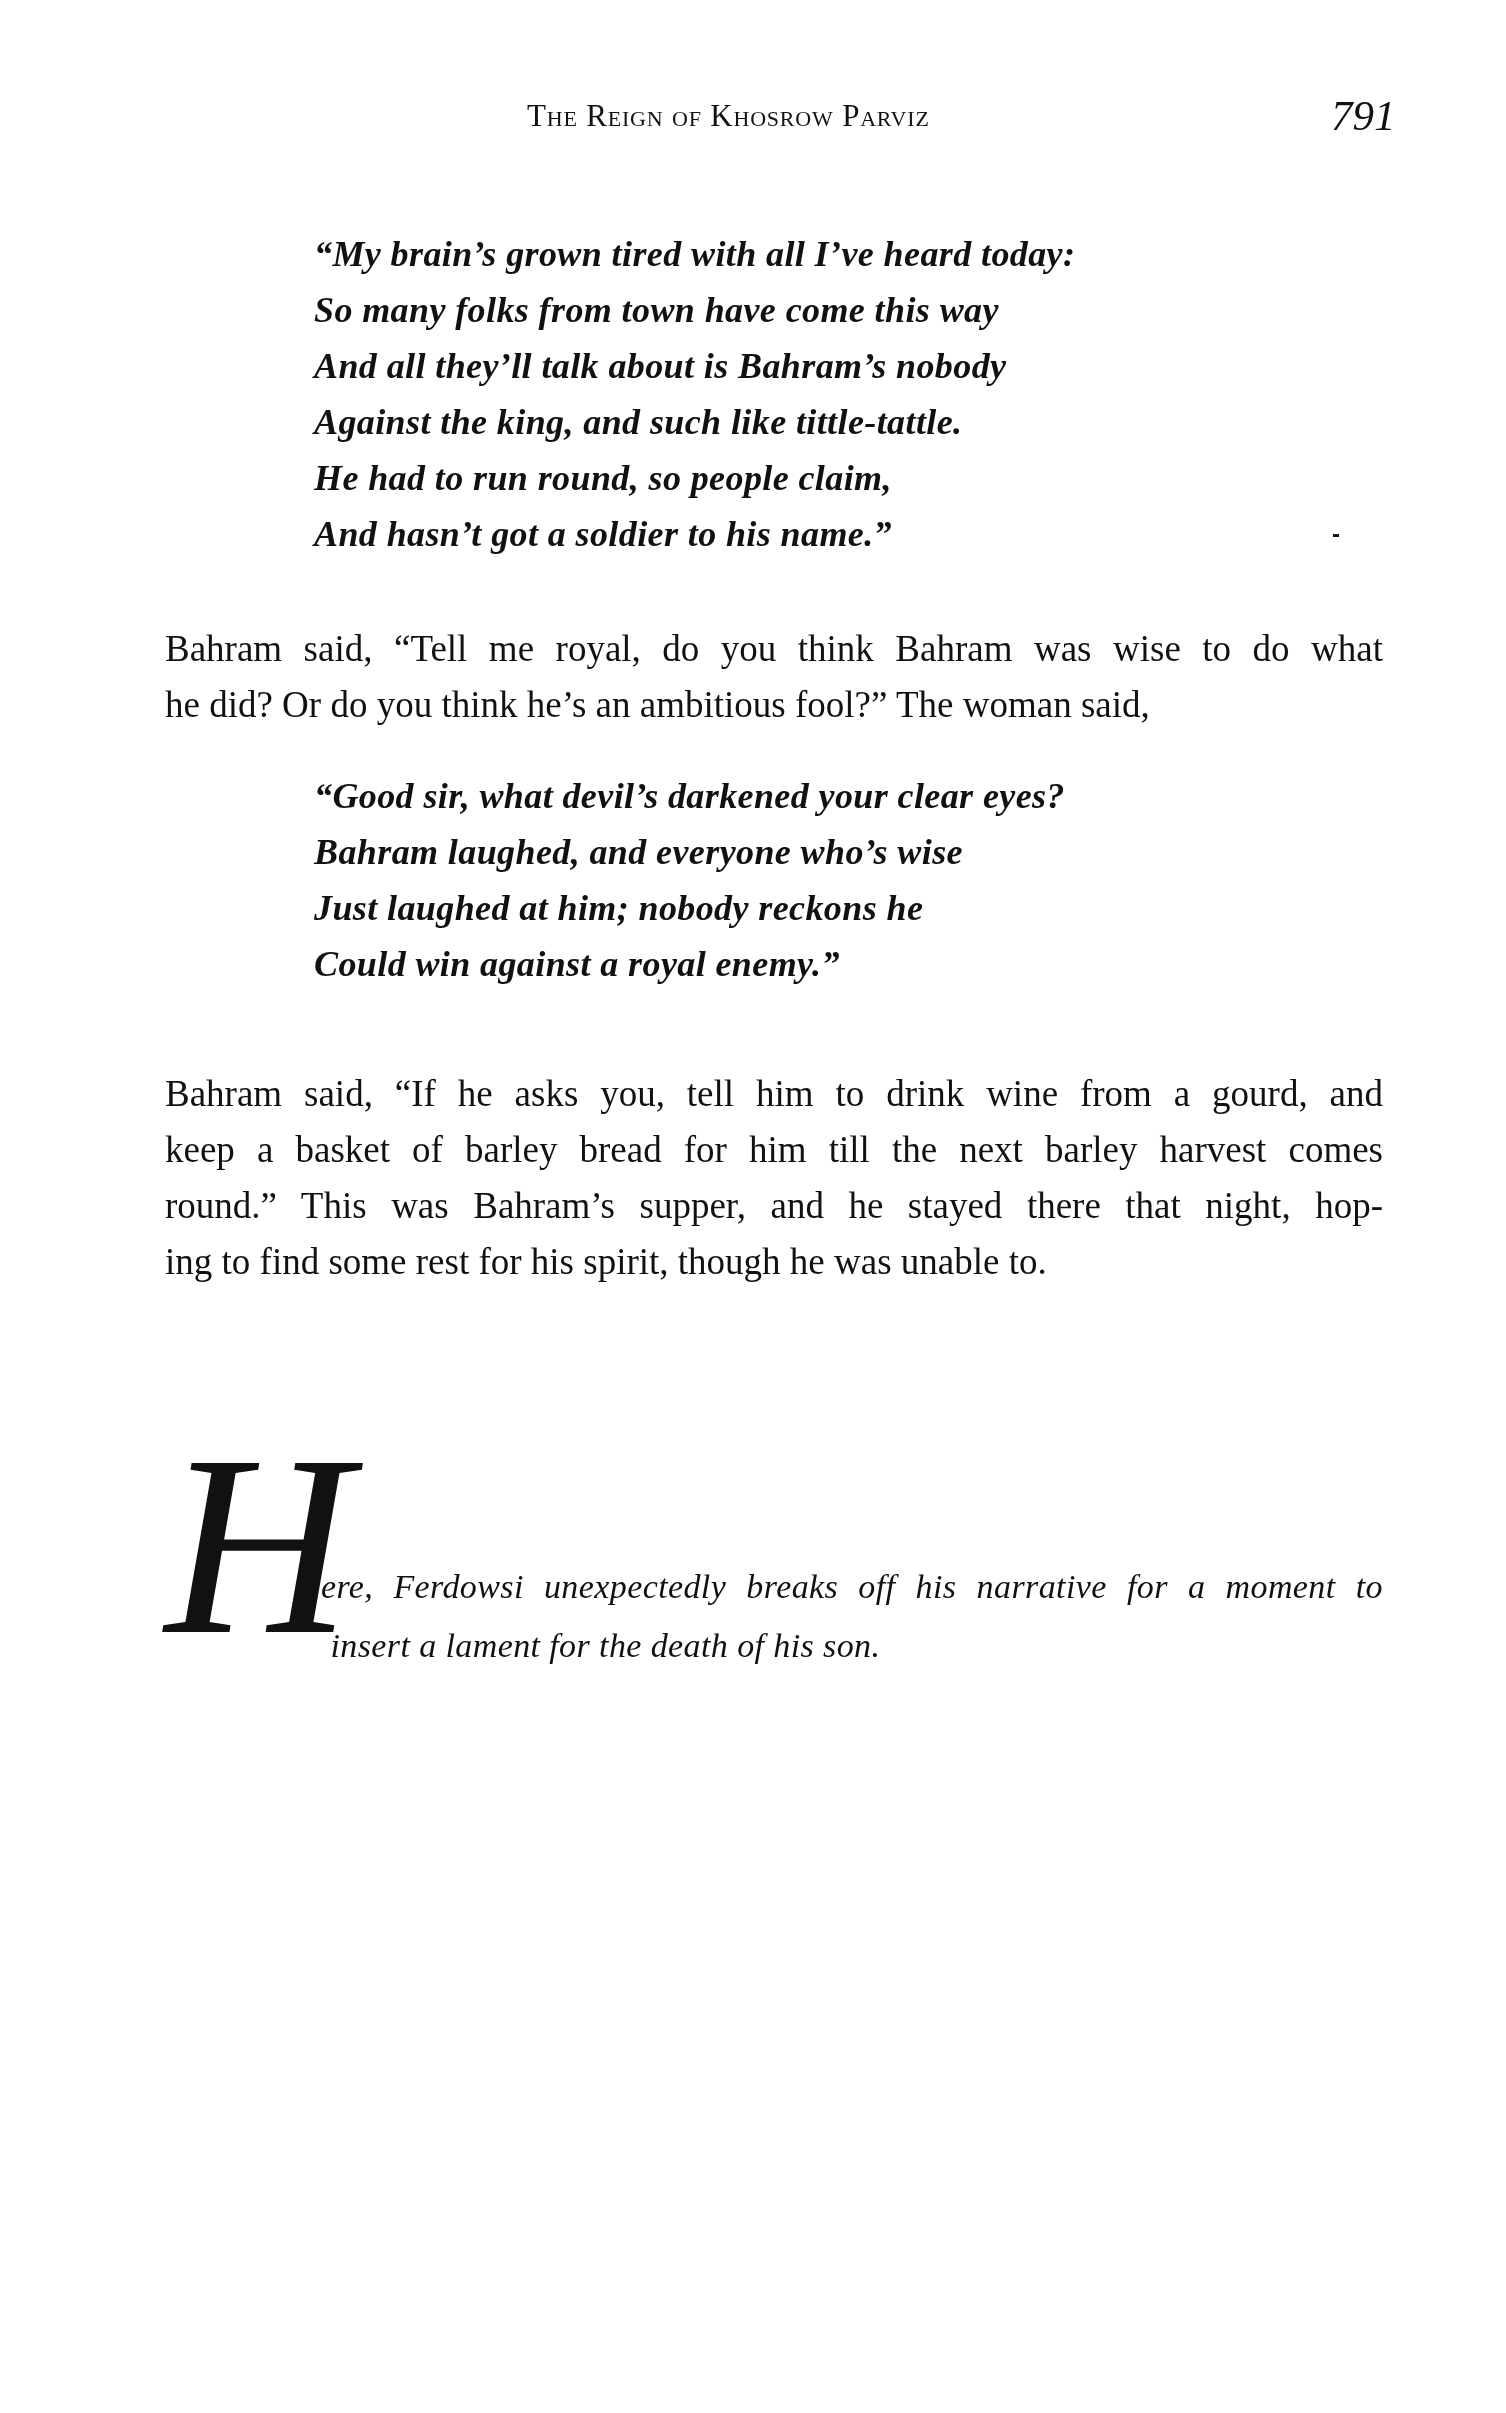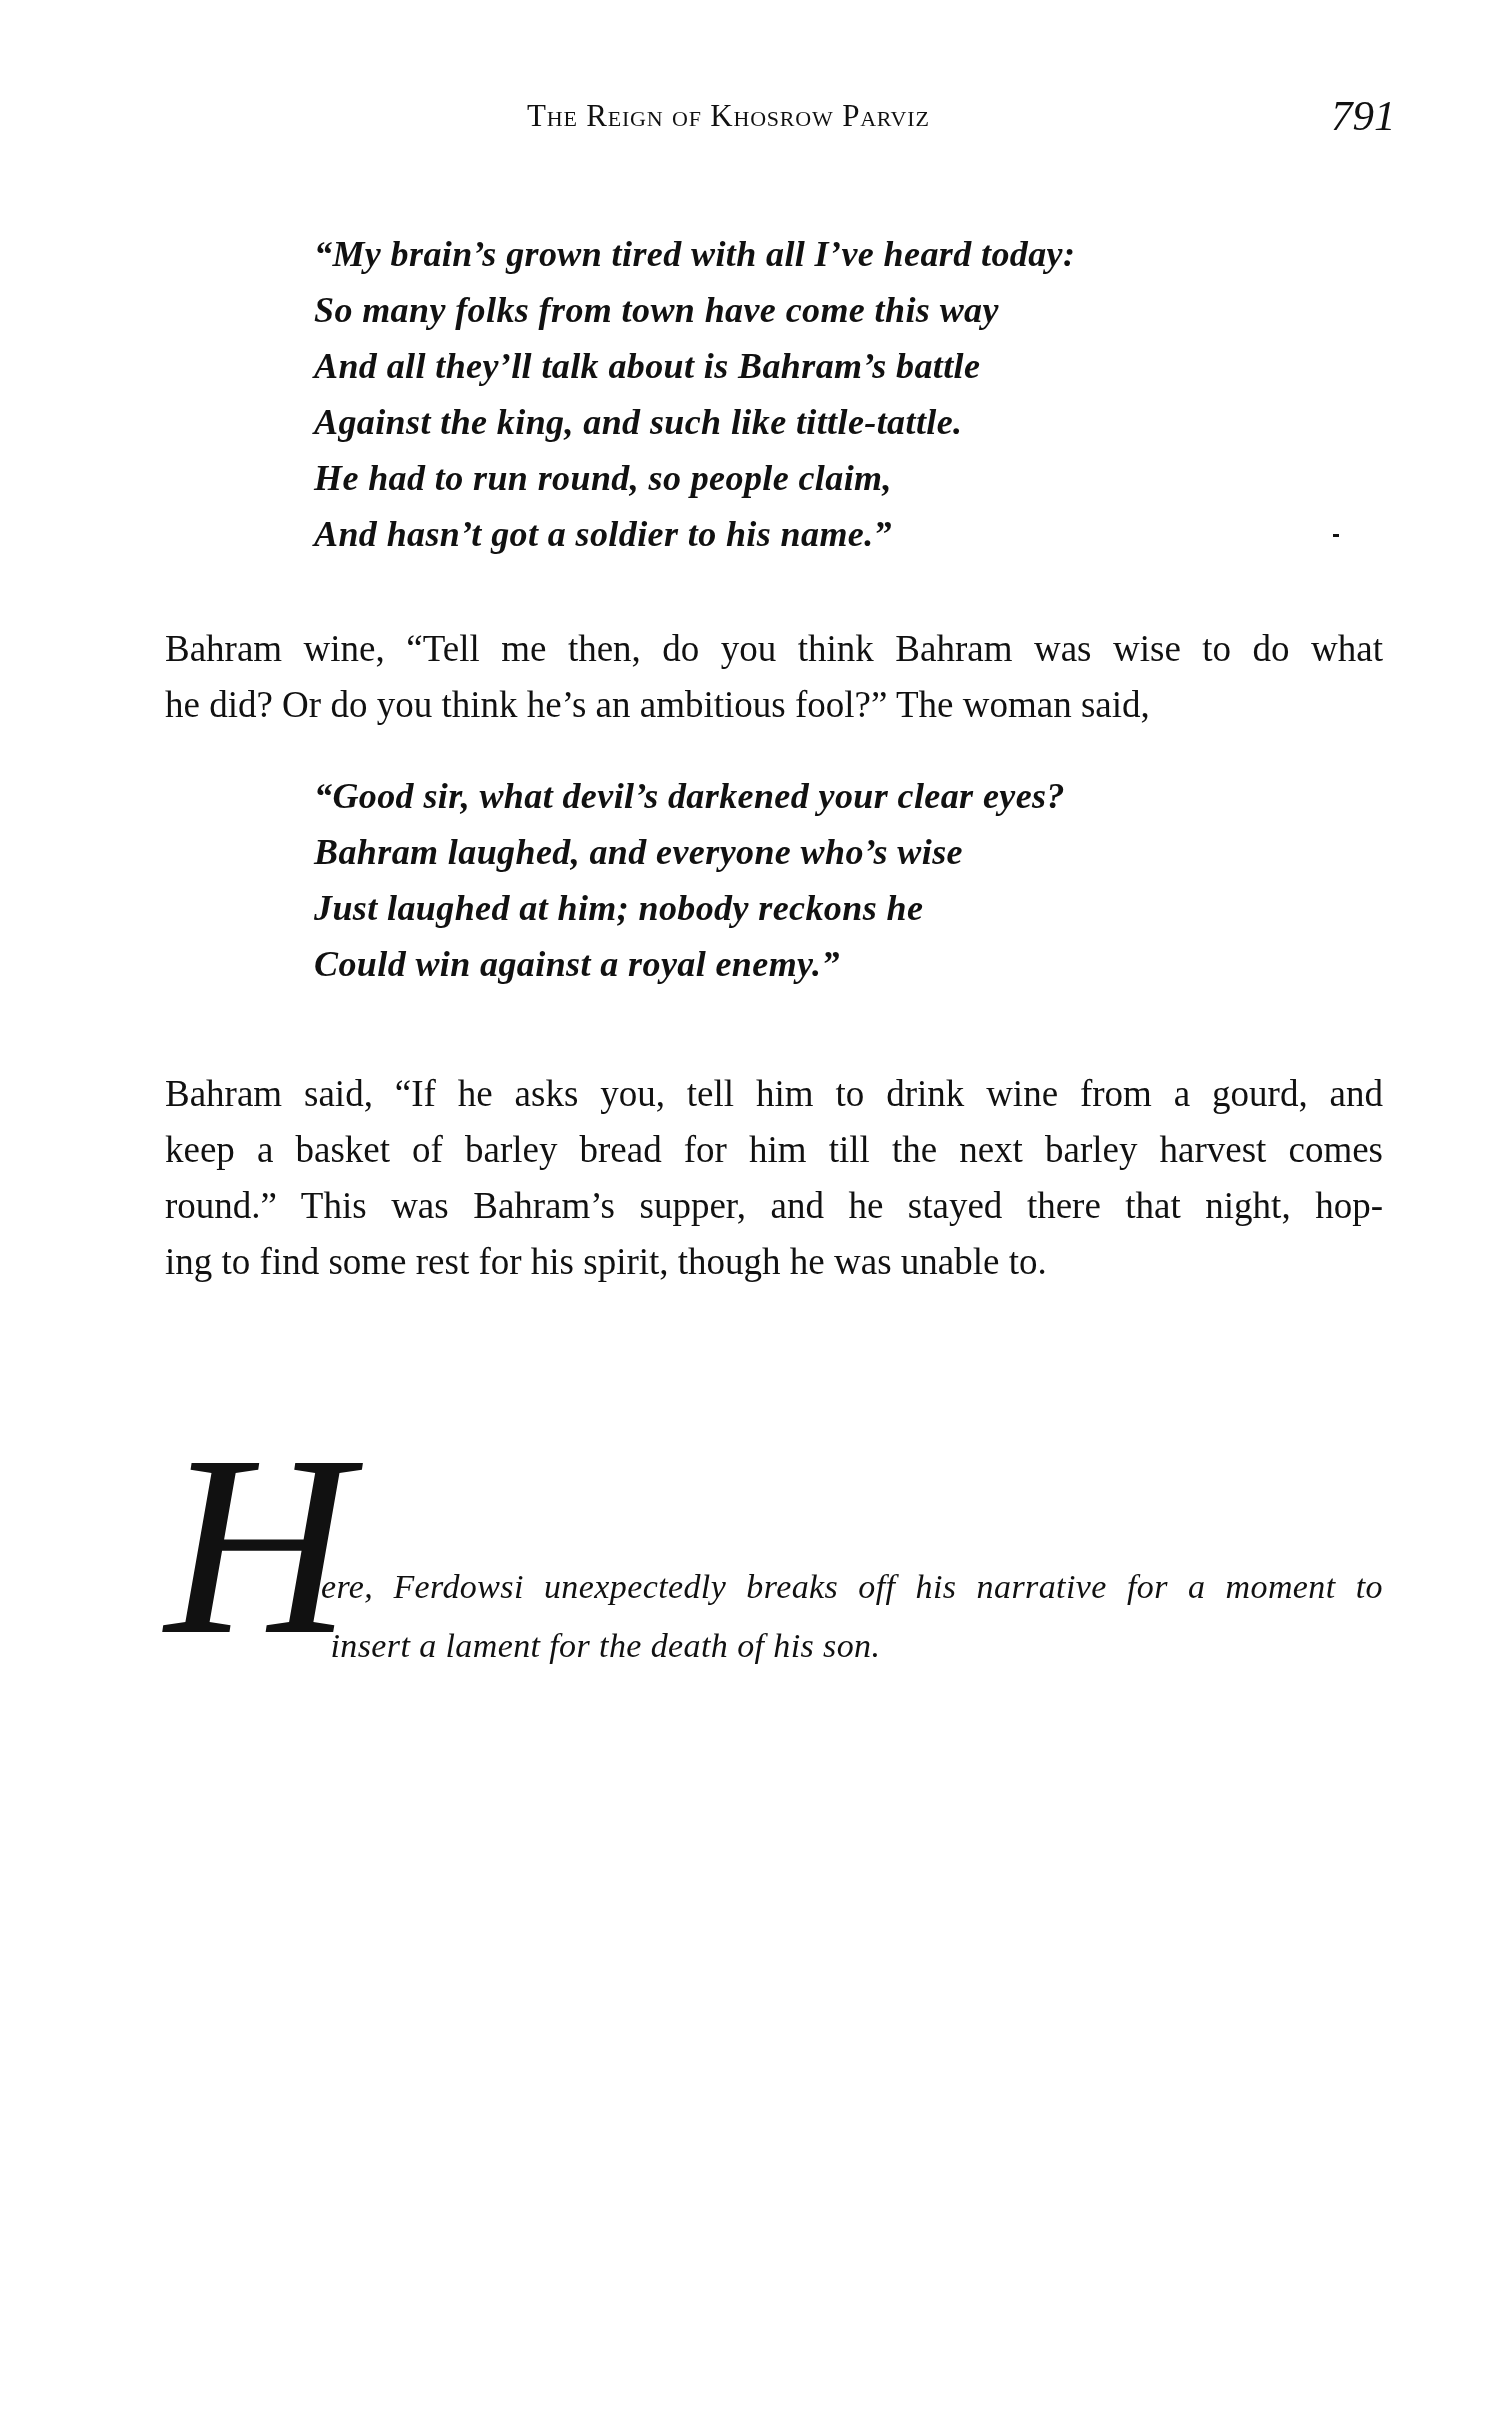--- a/index.html
+++ b/index.html
@@ -122,30 +122,30 @@
 <body>
 
 <div class="running-head">
   <span class="running-title">The Reign of Khosrow Parviz</span>
   <span class="page-number">791</span>
 </div>
 
 <div class="verse verse-1">
   <span class="line">“My brain’s grown tired with all I’ve heard today:</span>
   <span class="line">So many folks from town have come this way</span>
-  <span class="line">And all they’ll talk about is Bahram’s battle</span>
+  <span class="line">And all they’ll talk about is Bahram’s nobody</span>
   <span class="line">Against the king, and such like tittle-tattle.</span>
   <span class="line">He had to run round, so people claim,</span>
   <span class="line">And hasn’t got a soldier to his name.”</span>
 </div>
 
 <div class="stray-mark"></div>
 
 <div class="prose prose-1">
-  <span class="line">Bahram wine, “Tell me then, do you think Bahram was wise to do what</span>
+  <span class="line">Bahram said, “Tell me royal, do you think Bahram was wise to do what</span>
   <span class="line last">he did? Or do you think he’s an ambitious fool?” The woman said,</span>
 </div>
 
 <div class="verse verse-2">
   <span class="line">“Good sir, what devil’s darkened your clear eyes?</span>
   <span class="line">Bahram laughed, and everyone who’s wise</span>
   <span class="line">Just laughed at him; nobody reckons he</span>
   <span class="line">Could win against a royal enemy.”</span>
 </div>
 

